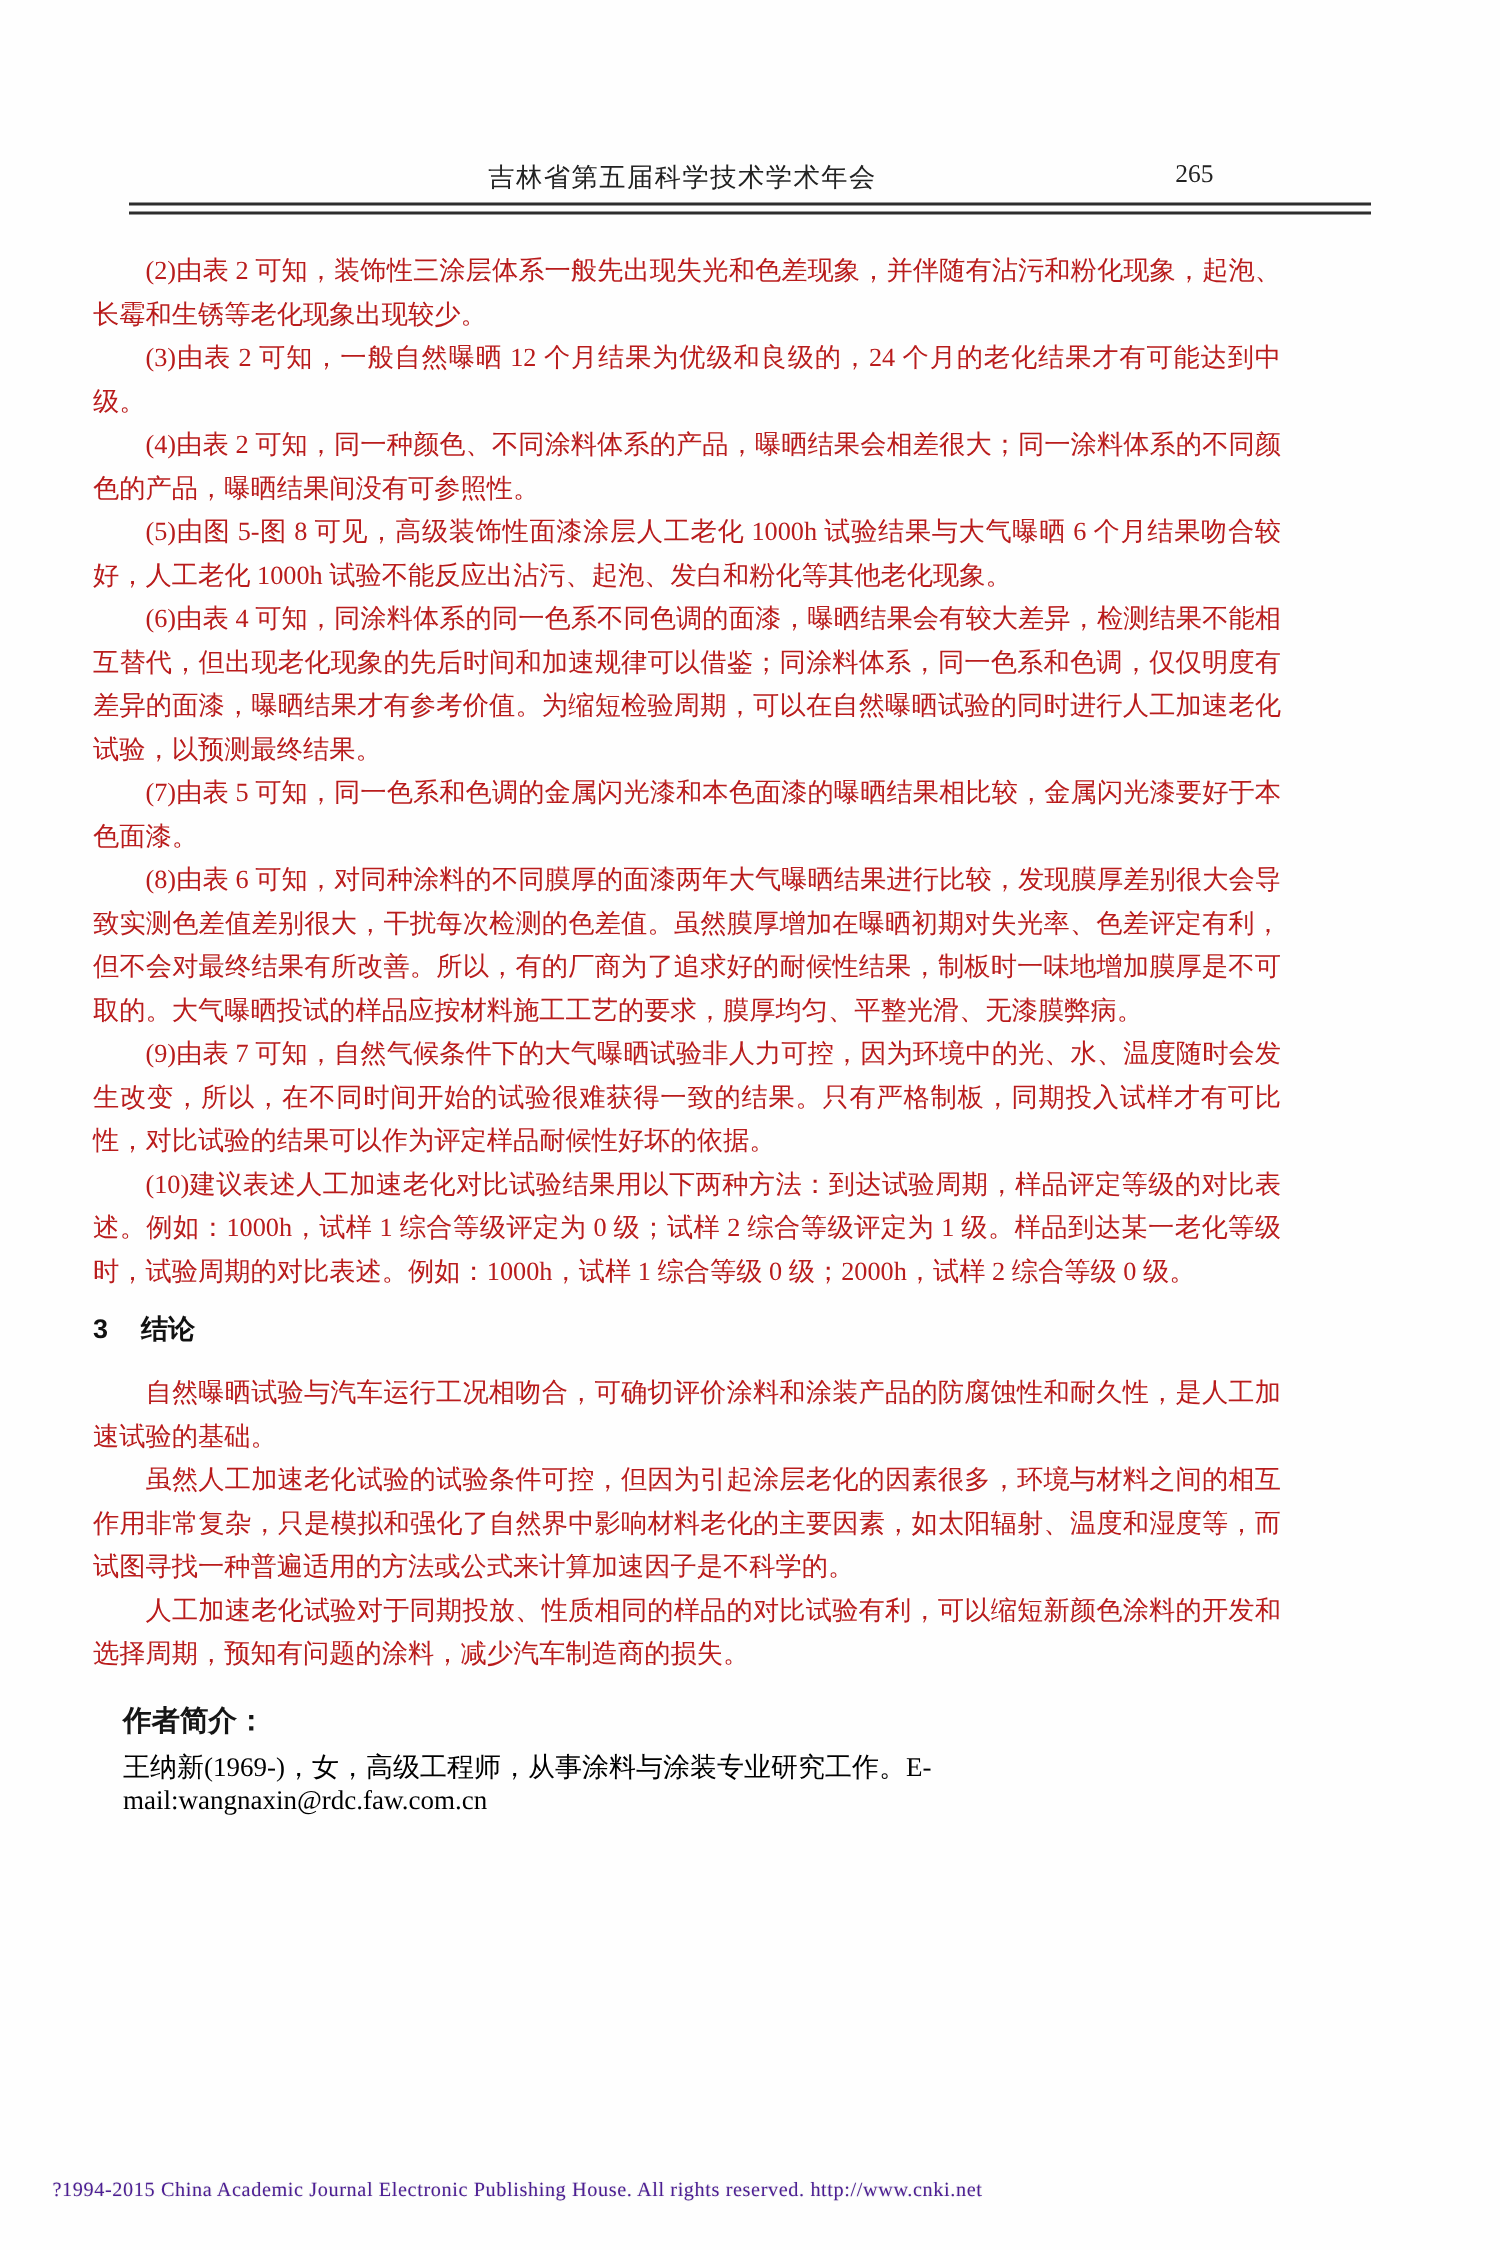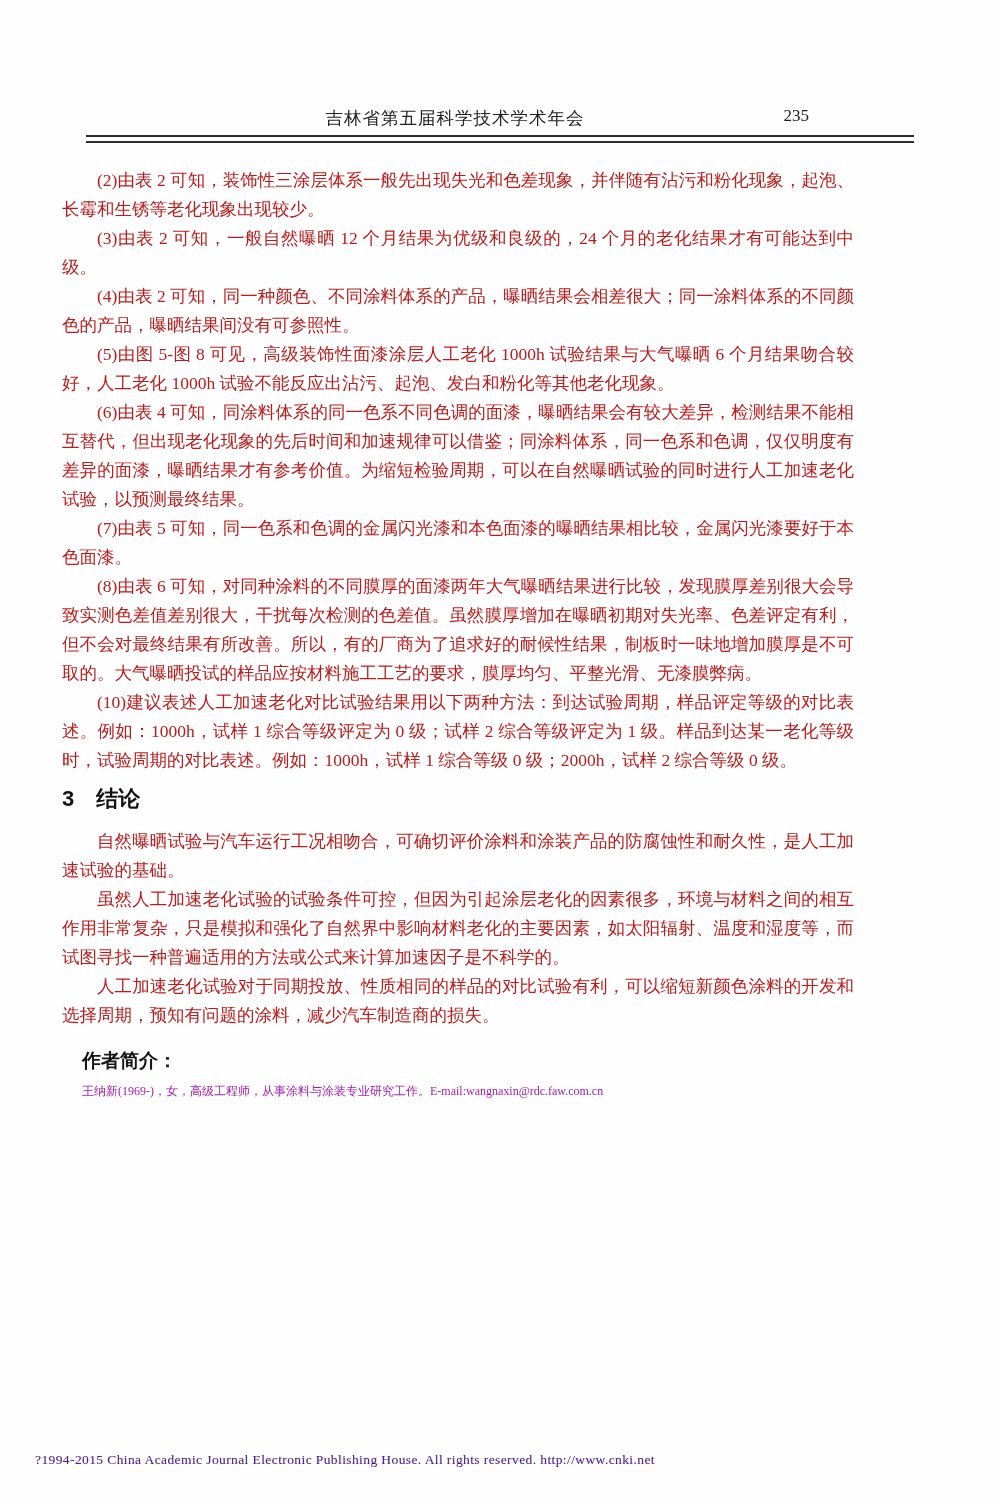--- a/index.html
+++ b/index.html
@@ -64,21 +64,21 @@
     font-size: 17.5px;
     line-height: 29px;
     text-align: justify;
     text-indent: 2em;
     color: #b91c1c;
   }
   .section-heading {
     margin: 9px 0 13px 0;
     font-family: "Liberation Sans", "DejaVu Sans", sans-serif;
     font-weight: bold;
-    font-size: 22px;
+    font-size: 18px;
     line-height: 30px;
     color: #111;
     text-indent: 0;
   }
   .section-heading .section-number {
     margin-right: 22px;
   }
   
   .author-block {
     margin-top: 19px;
@@ -86,55 +86,56 @@
   }
   .author-label {
     font-family: "Liberation Sans", "DejaVu Sans", sans-serif;
     font-weight: bold;
     font-size: 19px;
     line-height: 24px;
     color: #151515;
   }
   .author-bio {
     margin-top: 7px;
-    font-size: 12px;
+    font-size: 18px;
     line-height: 22px;
-    color: #a21caf;
+    color: #000000;
   }
   
   .footer {
     position: absolute;
     top: 1452px;
     left: 35px;
     right: 35px;
     font-size: 13.5px;
     color: #4c1d95;
     letter-spacing: 0.4px;
     text-shadow: 0 0 1px #c9c9c9;
   }
 </style>
 </head>
 <body>
 
 <div class="page">
 
   <div class="header">
     <div class="header-title">吉林省第五届科学技术学术年会</div>
-    <div class="header-page-number">235</div>
+    <div class="header-page-number">265</div>
     <div class="header-rule"></div>
   </div>
 
   <div class="body-text">
     <p>(2)由表 2 可知，装饰性三涂层体系一般先出现失光和色差现象，并伴随有沾污和粉化现象，起泡、长霉和生锈等老化现象出现较少。</p>
     <p>(3)由表 2 可知，一般自然曝晒 12 个月结果为优级和良级的，24 个月的老化结果才有可能达到中级。</p>
     <p>(4)由表 2 可知，同一种颜色、不同涂料体系的产品，曝晒结果会相差很大；同一涂料体系的不同颜色的产品，曝晒结果间没有可参照性。</p>
     <p>(5)由图 5-图 8 可见，高级装饰性面漆涂层人工老化 1000h 试验结果与大气曝晒 6 个月结果吻合较好，人工老化 1000h 试验不能反应出沾污、起泡、发白和粉化等其他老化现象。</p>
     <p>(6)由表 4 可知，同涂料体系的同一色系不同色调的面漆，曝晒结果会有较大差异，检测结果不能相互替代，但出现老化现象的先后时间和加速规律可以借鉴；同涂料体系，同一色系和色调，仅仅明度有差异的面漆，曝晒结果才有参考价值。为缩短检验周期，可以在自然曝晒试验的同时进行人工加速老化试验，以预测最终结果。</p>
     <p>(7)由表 5 可知，同一色系和色调的金属闪光漆和本色面漆的曝晒结果相比较，金属闪光漆要好于本色面漆。</p>
     <p>(8)由表 6 可知，对同种涂料的不同膜厚的面漆两年大气曝晒结果进行比较，发现膜厚差别很大会导致实测色差值差别很大，干扰每次检测的色差值。虽然膜厚增加在曝晒初期对失光率、色差评定有利，但不会对最终结果有所改善。所以，有的厂商为了追求好的耐候性结果，制板时一味地增加膜厚是不可取的。大气曝晒投试的样品应按材料施工工艺的要求，膜厚均匀、平整光滑、无漆膜弊病。</p>
+    <p>(9)由表 7 可知，自然气候条件下的大气曝晒试验非人力可控，因为环境中的光、水、温度随时会发生改变，所以，在不同时间开始的试验很难获得一致的结果。只有严格制板，同期投入试样才有可比性，对比试验的结果可以作为评定样品耐候性好坏的依据。</p>
     <p>(10)建议表述人工加速老化对比试验结果用以下两种方法：到达试验周期，样品评定等级的对比表述。例如：1000h，试样 1 综合等级评定为 0 级；试样 2 综合等级评定为 1 级。样品到达某一老化等级时，试验周期的对比表述。例如：1000h，试样 1 综合等级 0 级；2000h，试样 2 综合等级 0 级。</p>
 
     <h2 class="section-heading">
       <span class="section-number">3</span><span>结论</span>
     </h2>
 
     <p>自然曝晒试验与汽车运行工况相吻合，可确切评价涂料和涂装产品的防腐蚀性和耐久性，是人工加速试验的基础。</p>
     <p>虽然人工加速老化试验的试验条件可控，但因为引起涂层老化的因素很多，环境与材料之间的相互作用非常复杂，只是模拟和强化了自然界中影响材料老化的主要因素，如太阳辐射、温度和湿度等，而试图寻找一种普遍适用的方法或公式来计算加速因子是不科学的。</p>
     <p>人工加速老化试验对于同期投放、性质相同的样品的对比试验有利，可以缩短新颜色涂料的开发和选择周期，预知有问题的涂料，减少汽车制造商的损失。</p>
 

